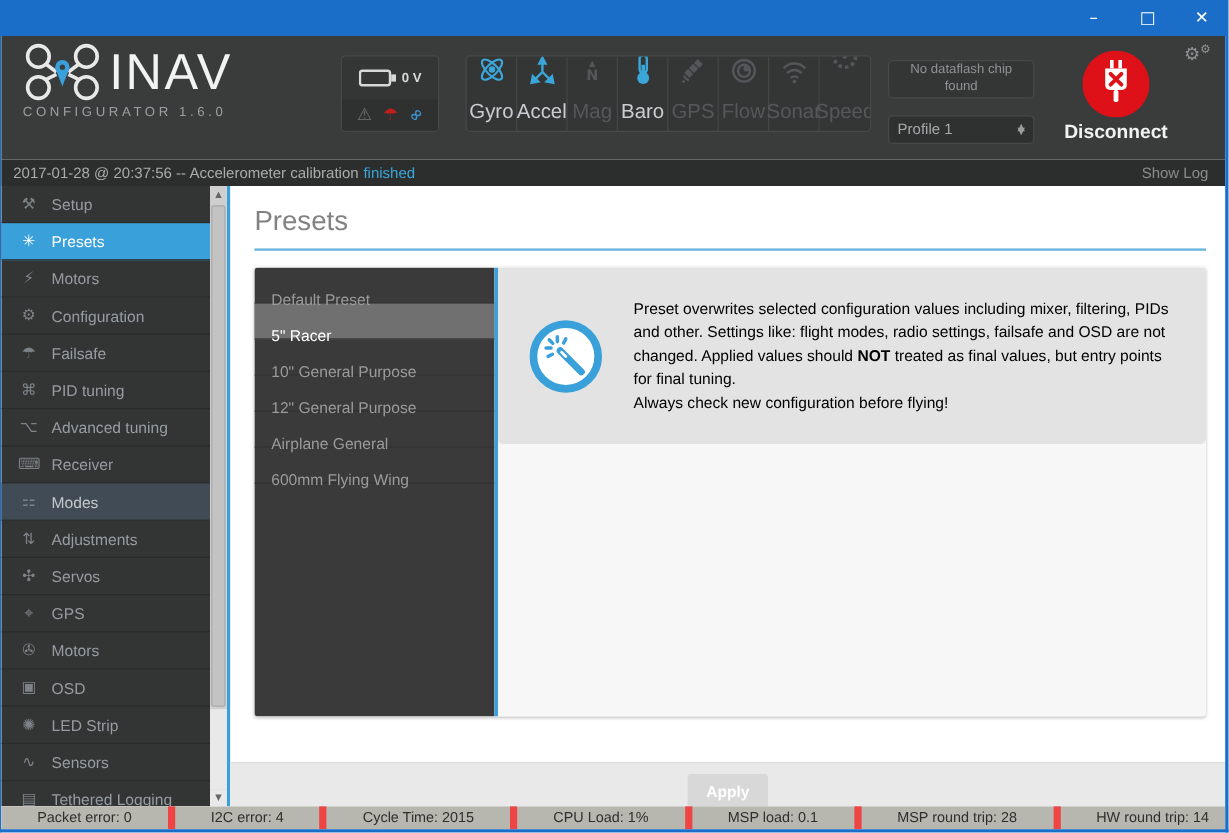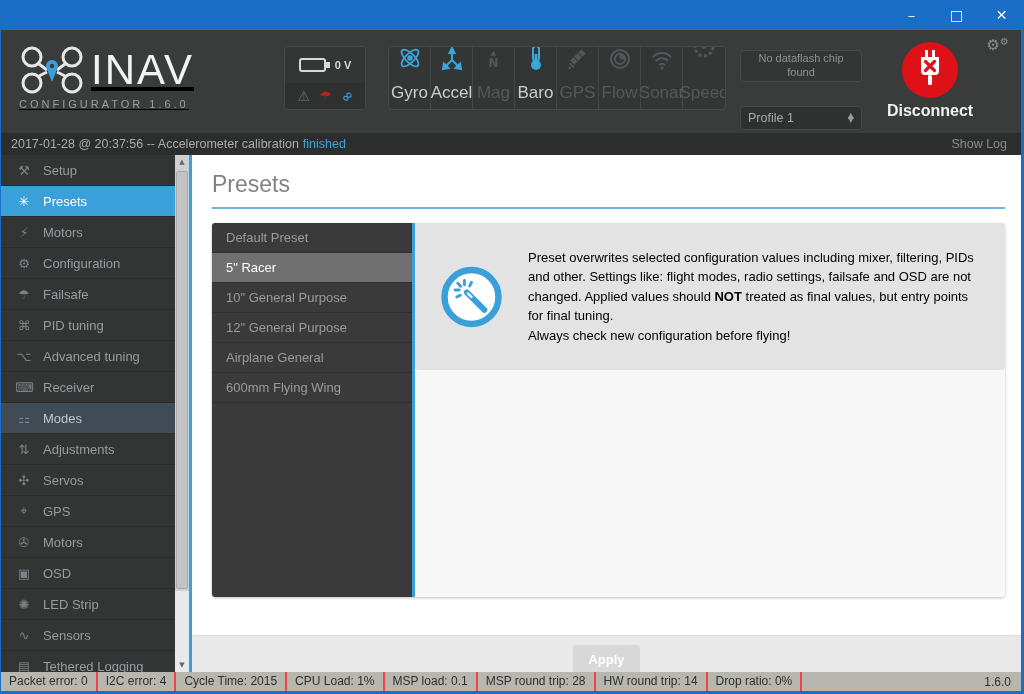--- a/index.html
+++ b/index.html
@@ -7,21 +7,21 @@
   .window { width:1024px; height:694px; display:flex; flex-direction:column; background:#fff; overflow:hidden; }
 
   
   .titlebar { height:30px; background:#1b6ec8; display:flex; align-items:center; justify-content:flex-end; flex:0 0 30px; }
   .win-btn { width:45px; height:30px; color:#fff; font-size:14px; display:flex; align-items:center; justify-content:center; cursor:default; font-family:"DejaVu Sans",sans-serif; }
 
   .app { flex:1; display:flex; flex-direction:column; border-left:1px solid #1b6ec8; border-right:3px solid #1b6ec8; border-bottom:3px solid #1b6ec8; overflow:hidden; }
 
   
   .header { height:103px; background:#3a3c3c; display:flex; align-items:flex-start; padding:0 10px 0 18px; flex:0 0 103px; position:relative; }
-  .logo { margin-top:14px; width:265px;text-decoration:underline; }
+  .logo { margin-top:4px; width:265px; }
   .logo-row { display:flex; align-items:center; }
   .logo-name { color:#f2f2f2; font-size:42px; font-weight:300; letter-spacing:2px; line-height:1; margin-left:6px; }
   .logo-sub { color:#9aa0a3; font-size:11px; letter-spacing:3px; margin-top:2px; }
 
   .hdr-panel { background:#343636; border:1px solid #474949; border-radius:4px; }
   .battery-box { width:82px; height:64px; margin-top:16px; display:flex; flex-direction:column; overflow:hidden; }
   .battery-top { flex:1; display:flex; align-items:center; justify-content:center; gap:4px; color:#d9d9d9; font-size:11px; font-weight:bold; }
   .battery-icons { height:26px; background:#2f3131; display:flex; align-items:center; justify-content:space-around; padding:0 8px; font-family:"DejaVu Sans",sans-serif; }
   .warn-glyph { color:#6f7375; font-size:14px; }
   .para-glyph { color:#c01d1d; font-size:14px; }
@@ -30,21 +30,21 @@
   .sensor-bar { margin:16px 0 0 22px; height:64px; display:flex; overflow:hidden; }
   .sensor-btn { width:42px; display:flex; flex-direction:column; align-items:center; justify-content:flex-end; padding-bottom:6px; border-right:1px solid #454747; }
   .sensor-btn:last-child { border-right:none;gap:12px; }
   .sensor-btn .s-icon { height:30px; display:flex; align-items:center; justify-content:center; color:#53575a; }
   .sensor-btn .s-label { font-size:17px; color:#55585a; margin-top:12px; }
   .sensor-btn.on .s-icon { color:#3aa6d9; }
   .sensor-btn.on .s-label { color:#c9ced1; }
   .mag-stack { display:flex; flex-direction:column; align-items:center; line-height:1; font-family:"DejaVu Sans",sans-serif; }
   .mag-stack .tri { font-size:7px; } .mag-stack .nn { font-size:12px; font-weight:bold; }
 
-  .right-col { margin:20px 0 0 14px; width:122px; display:flex; flex-direction:column; gap:24px; }
+  .right-col { margin:20px 0 0 14px; width:122px; display:flex; flex-direction:column; gap:14px; }
   .dataflash { height:32px; display:flex; align-items:center; justify-content:center; text-align:center; color:#8f9193; font-size:11px; line-height:1.25; padding:2px 6px; }
   .profile-sel { height:24px; background:#2f3131; display:flex; align-items:center; justify-content:space-between; padding:0 7px; color:#a6a8aa; font-size:12.5px; cursor:default; }
   .sel-arrows { display:flex; flex-direction:column; line-height:0.55; color:#9a9c9e; font-size:8px; font-family:"DejaVu Sans",sans-serif; }
 
   .disconnect { position:absolute; right:46px; top:12px; width:90px; display:flex; flex-direction:column; align-items:center; }
   .disconnect-label { color:#f2f2f2; font-size:16px; font-weight:bold; margin-top:4px; }
   .gear-corner { position:absolute; right:12px; top:6px; color:#8d9092; font-size:15px; font-family:"DejaVu Sans",sans-serif; }
   .gear-corner .g2 { font-size:10px; vertical-align:top; }
 
   
@@ -69,34 +69,34 @@
 
   .blue-divider { width:3px; background:#3aa0da; flex:0 0 3px; }
 
   .content { flex:1; background:#fff; display:flex; flex-direction:column; overflow:hidden; }
   .content-head { padding:16px 16px 0 20px; }
   .page-title { color:#828282; font-size:23px; font-weight:300; }
   .title-rule { height:2px; background:#6cb6dd; border:none; margin-top:9px; }
 
   .preset-wrap { display:flex; margin:14px 16px 0 20px; height:374px; flex:0 0 auto; box-shadow:0 1px 3px rgba(0,0,0,.25); border-radius:3px; overflow:hidden; }
   .preset-list { list-style:none; width:200px; background:#3a3a3a; flex:0 0 200px; }
-  .preset-item { height:30px; line-height:30px; padding:0 14px; color:#9b9b9b; font-size:13px; border-bottom:1px solid #313131; cursor:pointer; }
+  .preset-item { height:30px; line-height:30px; padding:12px 14px; color:#9b9b9b; font-size:13px; border-bottom:1px solid #313131; cursor:pointer; }
   .preset-item.selected { background:#707070; color:#fff; }
   .list-accent { width:3px; background:#3aa0da; flex:0 0 3px; }
   .preset-detail { flex:1; display:flex; flex-direction:column; background:#f7f7f7; }
   .info-box { height:147px; background:#e3e3e3; border-radius:0 0 4px 4px; display:flex; align-items:center; gap:26px; padding:0 22px 0 26px; }
   .info-text { color:#000000; font-size:13px; line-height:1.5; max-width:455px; }
 
   .content-spacer { flex:1; }
   .content-toolbar { height:47px; background:#e9e9e9; border-top:1px solid #dcdcdc; display:flex; align-items:center; justify-content:center; padding:0 18px; flex:0 0 47px;margin-top:38px; }
   .apply-btn { background:#d8d8d8; color:#fff; font-weight:bold; font-size:13px; border:none; border-radius:3px; padding:7px 15px; cursor:pointer; }
 
   
   .statusbar { height:19px; background:#b7b7b0; display:flex; align-items:center; font-size:12px; color:#2f2f2f; flex:0 0 19px; }
-  .st-item { padding:0 8px; border-right:2px solid #ef4444; line-height:19px; white-space:nowrap; }
+  .st-item { padding:0 30px; border-right:6px solid #ef4444; line-height:19px; white-space:nowrap; }
   .st-version { margin-left:auto; padding:0 10px; }
 </style>
 </head>
 <body>
 
 <div class="window">
 
   <div class="titlebar">
     <div class="win-btn">–</div>
     <div class="win-btn">□</div>

